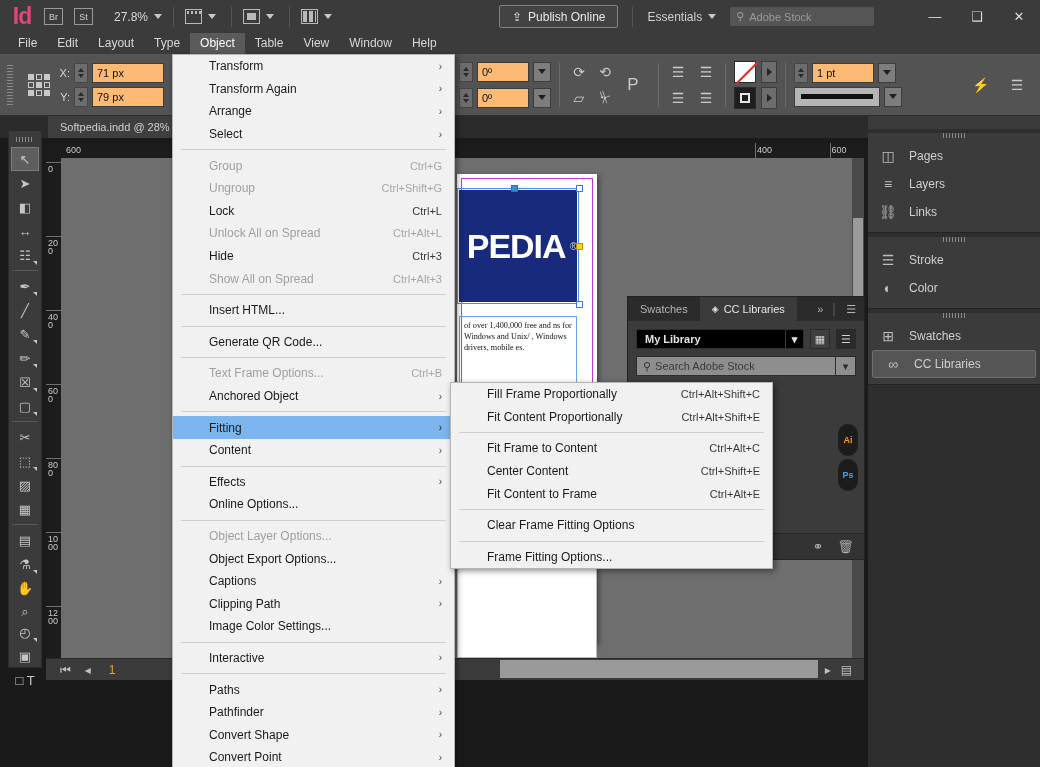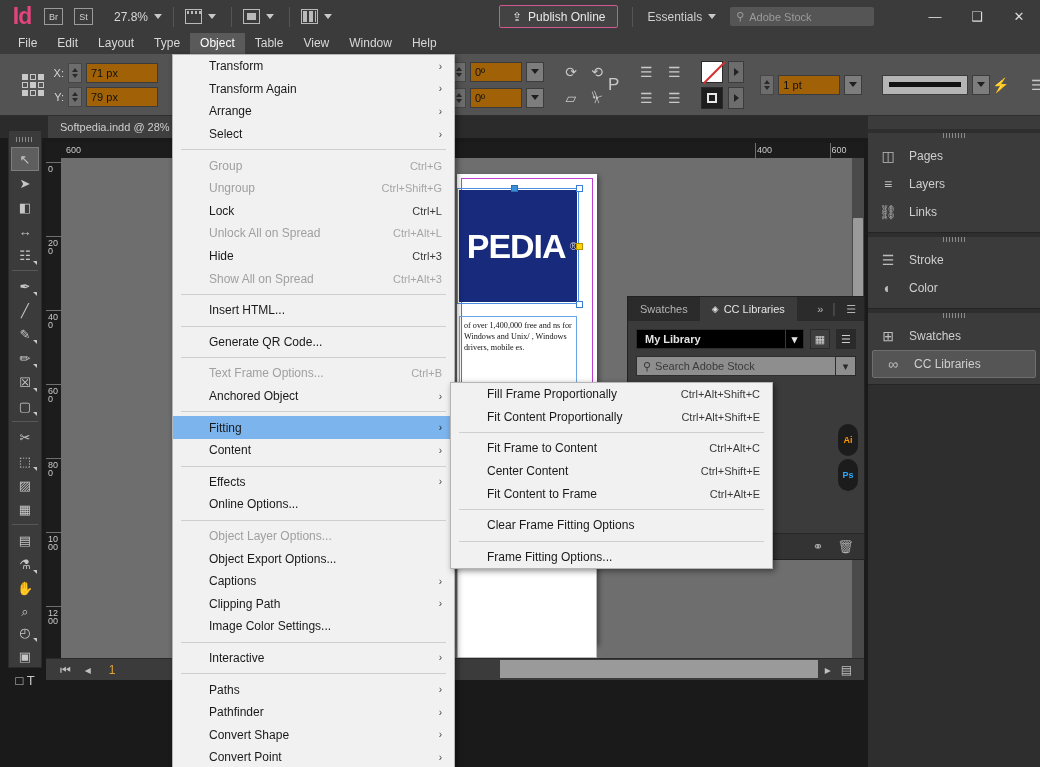--- a/index.html
+++ b/index.html
@@ -37,21 +37,21 @@
   .refpt { width:22px;height:22px;margin:0 8px; display:grid;grid-template-columns:repeat(3,6px);grid-template-rows:repeat(3,6px);gap:2px;}
   .refpt i{ border:1px solid #c8c8c8; display:block;}
   .refpt i.f{background:#c8c8c8;}
   .xyblock{ display:flex;flex-direction:column;gap:4px; }
   .fld-row{ display:flex;align-items:center;gap:4px;}
   .fld-lbl{ color:#d4d4d4;font-size:11px;width:12px;text-align:right;}
   .spin{ width:14px;height:20px;display:flex;flex-direction:column;justify-content:center;align-items:center;background:#6d6d6d;border:1px solid #464646;gap:2px;}
   .spin b{ width:0;height:0;border-left:3px solid transparent;border-right:3px solid transparent;}
   .spin b.u{border-bottom:4px solid #2a2a2a;}
   .spin b.d{border-top:4px solid #2a2a2a;}
-  .inp{ height:20px;background:#a16207;border:1px solid #3c3c3c;color:#111;font-size:11px;padding:0 4px;display:flex;align-items:center;}
+  .inp{ height:20px;background:#fdba74;border:1px solid #3c3c3c;color:#111;font-size:11px;padding:0 4px;display:flex;align-items:center;}
   .ddarrow{ width:18px;height:20px;background:#7d7d7d;border:1px solid #3c3c3c;display:flex;align-items:center;justify-content:center;}
   .ddarrow b{width:0;height:0;border-left:4px solid transparent;border-right:4px solid transparent;border-top:5px solid #1f1f1f;}
   .ctl-sep{width:1px;height:44px;background:#6b6b6b;margin:0 8px;}
   .gicon{ width:22px;height:22px;display:flex;align-items:center;justify-content:center;color:#c9c9c9;font-size:14px;}
   .swatch-no{width:22px;height:22px;background:#fff;border:1px solid #2a2a2a;position:relative;}
   .swatch-no::after{content:"";position:absolute;left:-3px;top:10px;width:30px;height:1.5px;background:#d32f2f;transform:rotate(-45deg);}
   .swatch-st{width:22px;height:22px;background:#1e1e1e;border:1px solid #2a2a2a;display:flex;align-items:center;justify-content:center;}
   .swatch-st i{width:10px;height:10px;border:2px solid #e8e8e8;display:block;}
   .minibtn{width:16px;height:22px;background:#6d6d6d;border:1px solid #3c3c3c;display:flex;align-items:center;justify-content:center;}
   .minibtn b{width:0;height:0;border-top:4px solid transparent;border-bottom:4px solid transparent;border-left:5px solid #232323;}
@@ -288,21 +288,21 @@
       <div style="display:flex;gap:5px;">
           <span class="swatch-st">
             <i></i>
           </span>
           <span class="minibtn">
             <b></b>
           </span>
         </div>
     </div>
     <div class="ctl-sep"></div>
-    <div style="display:flex;gap:20px;">
+    <div style="display:flex;flex-direction:column;gap:4px;">
       <div class="fld-row">
         <span class="spin">
             <b class="u"></b>
             <b class="d"></b>
           </span>
         <span class="inp" style="width:62px">1 pt</span>
         <span class="ddarrow">
             <b></b>
           </span>
       </div>

